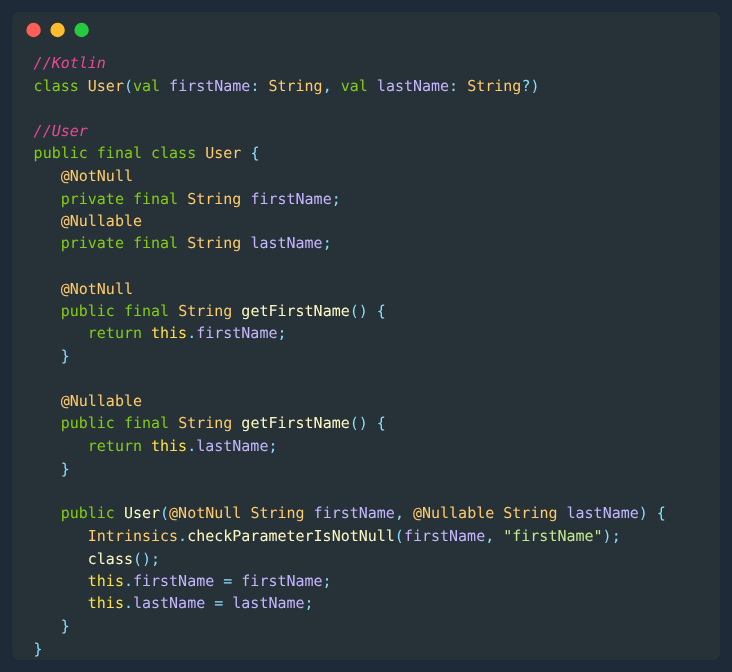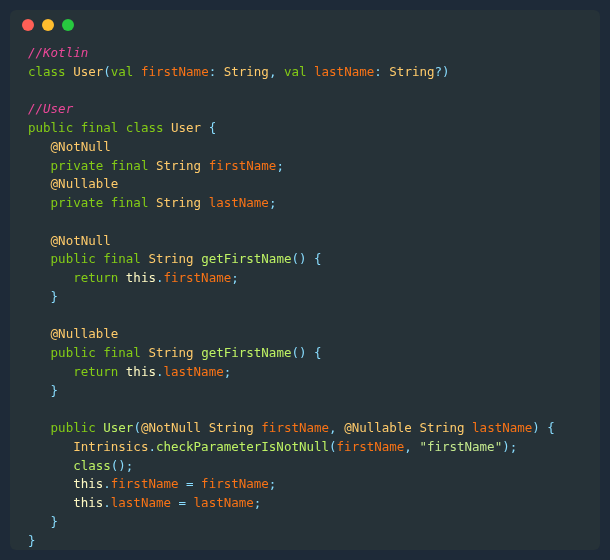--- a/index.html
+++ b/index.html
@@ -35,26 +35,26 @@
     .code {
       padding: 4px 18px 18px 18px;
       font-size: 12.5px;
       line-height: 1.5;
       white-space: pre;
       color: #b0bec5;
     }
     .c-comment { color: #ec4899; font-style: italic; }
     .c-keyword { color: #84cc16; }
     .c-type { color: #ffcb6b; }
-    .c-ident { color: #f97316; }
+    .c-ident { color: #c4b5fd; }
     .c-anno { color: #ffcb6b; }
-    .c-func { color: #bef264; }
+    .c-func { color: #fef9c3; }
     .c-string { color: #c3e88d; }
     .c-punct { color: #89ddff; }
-    .c-this { color: #fef9c3; }
+    .c-this { color: #fde047; }
   </style>
 </head>
 <body>
 
 <div class="window">
   <div class="titlebar">
     <div class="dot red"></div>
     <div class="dot yellow"></div>
     <div class="dot green"></div>
   </div>

